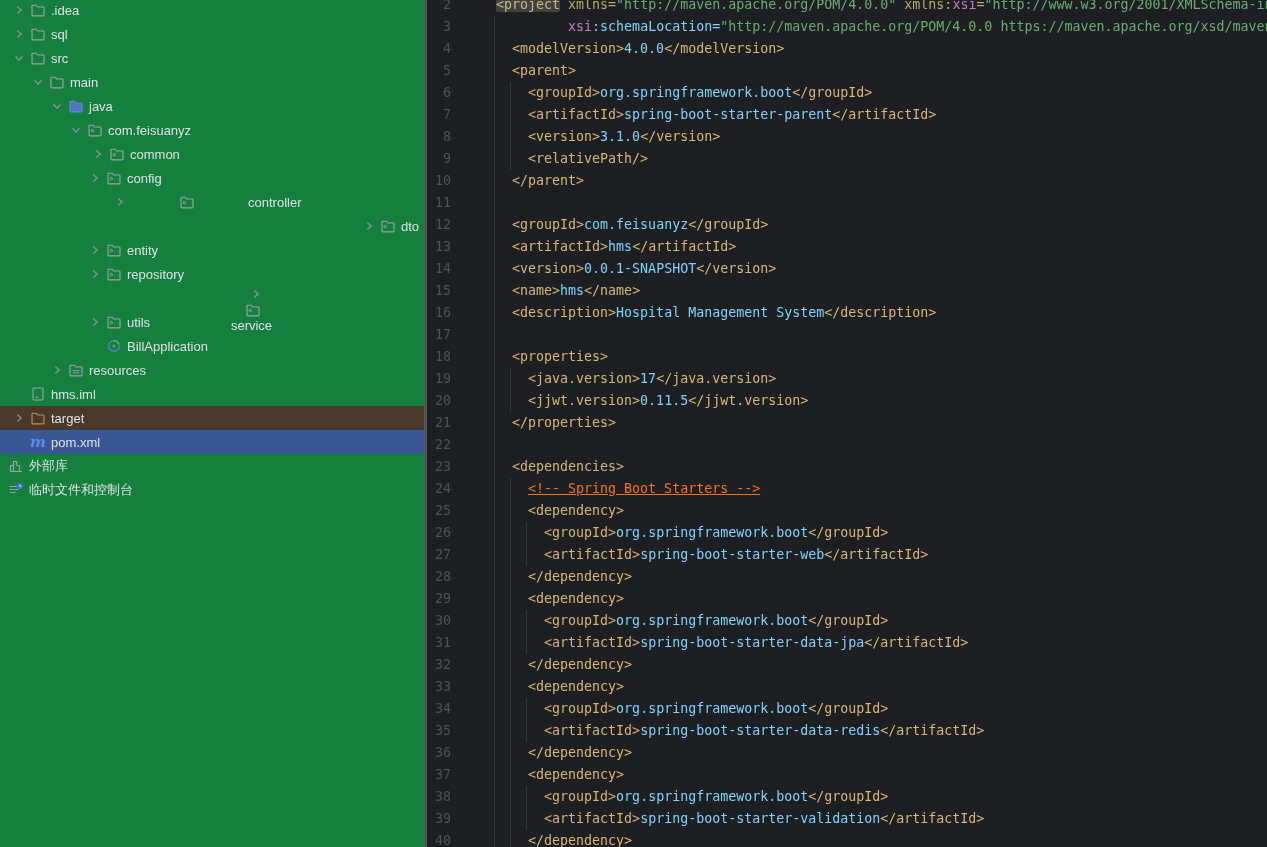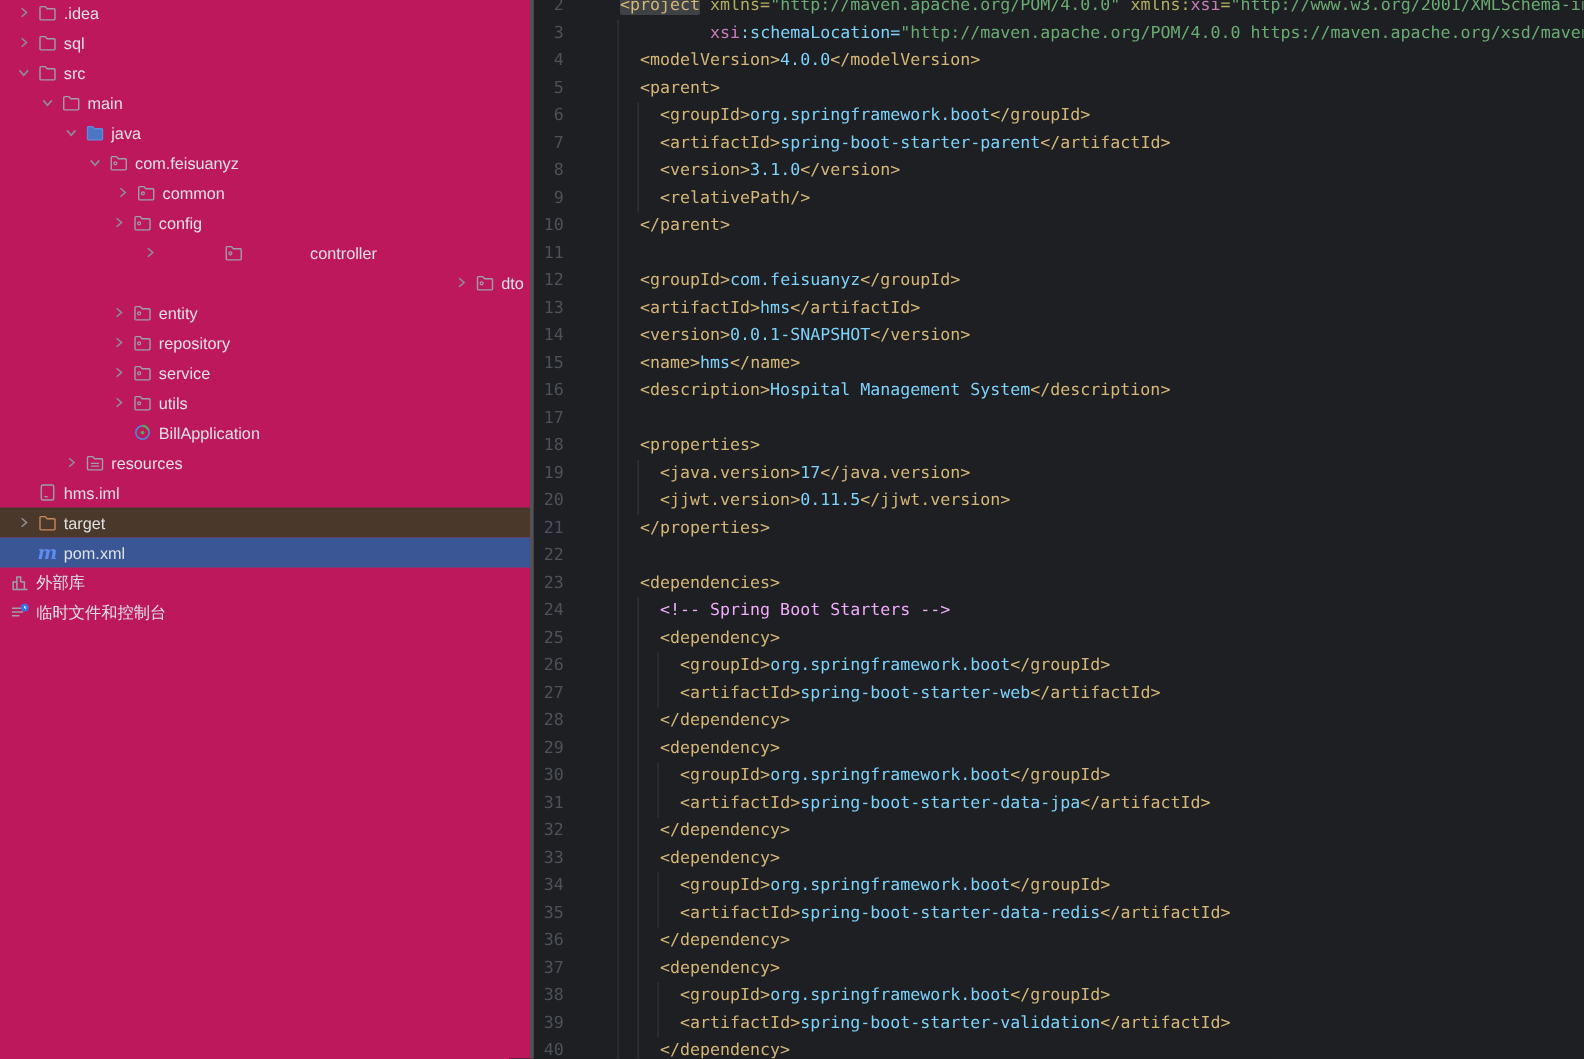--- a/index.html
+++ b/index.html
@@ -1,19 +1,19 @@
 <!DOCTYPE html>
 <html><head>
 <meta charset="utf-8">
 <style>
   html,body{margin:0;padding:0;background:#1e1f22;}
   #app{position:relative;width:1267px;height:847px;overflow:hidden;background:#1e1f22;
        font-family:"Liberation Sans","DejaVu Sans",sans-serif;}
   
-  #project-panel{position:absolute;left:0;top:0;width:427px;height:847px;background:#be185d;overflow:hidden;}
+  #project-panel{position:absolute;left:0;top:0;width:427px;height:847px;background:#15803d;overflow:hidden;}
   #divider{position:absolute;left:424px;top:0;width:3px;height:847px;background:#505357;}
   #tree{margin-top:-2px;}
   .row{height:24px;display:flex;align-items:center;color:#dfe1e5;font-size:13px;cursor:default;white-space:nowrap;}
   .row.selected{background:#3a5694;width:418px;}
   .row.excluded{background:#4a392b;width:427px;}
   .chev{width:22px;height:16px;flex:none;display:flex;align-items:center;justify-content:center;}
   .ticon{width:16px;height:16px;flex:none;display:flex;align-items:center;justify-content:center;margin-right:5px;}
   .tlabel{padding-right:8px;}
   .maven-m{font-family:"DejaVu Serif","Liberation Serif",serif;font-style:italic;font-weight:bold;
            font-size:15px;color:#5b8def;line-height:16px;}
@@ -22,21 +22,21 @@
   #lines{position:relative;margin-top:-6px;z-index:2;}
   .ed-line{height:22px;line-height:22px;display:flex;white-space:pre;
            font-family:"DejaVu Sans Mono","Liberation Mono",monospace;font-size:13.3px;}
   .num{width:24px;flex:none;text-align:right;color:#4d5159;user-select:none;}
   .code{padding-left:45px;flex:none;}
   .tag{color:#d5b778;}
   .attr{color:#b3ae60;}
   .ns{color:#c77dbb;}
   .plain{color:#7dd3fc;}
   .str{color:#6aab73;}
-  .cmt{color:#f0abfc;}
+  .cmt{color:#f97316;text-decoration:underline;}
   .hl{background:#3e4245;border-radius:2px;}
   .guide{position:absolute;width:1px;background:#33363b;z-index:1;}
 </style>
 </head>
 <body>
 
 <div id="app">
   <aside id="project-panel">
     <div id="tree">
         <div class="row" style="padding-left: 8px;">
@@ -195,21 +195,21 @@
             </svg>
           </span>
           <span class="ticon">
             <svg width="16" height="16" viewBox="0 0 16 16">
               <path d="M2 13.2 V4 a.7.7 0 0 1 .7-.7 h3.5 l1.5 1.7 h5.6 a.7.7 0 0 1 .7.7 v7.5 a.7.7 0 0 1 -.7.7 H2.7 a.7.7 0 0 1 -.7-.7 Z" fill="none" stroke="#9da0a8" stroke-width="1.1" stroke-linejoin="round"></path>
               <circle cx="5.3" cy="8.6" r="1.2" fill="none" stroke="#9da0a8" stroke-width="1"></circle>
             </svg>
           </span>
           <span class="tlabel">repository</span>
         </div>
-        <div class="row" style="padding-left: 84px;">
+        <div class="row" style="padding-left: 84px; flex-direction: column;">
           <span class="chev">
             <svg width="14" height="14" viewBox="0 0 14 14">
               <path d="M5.3 3.6 L9.2 7 L5.3 10.4" fill="none" stroke="#8c8f96" stroke-width="1.3"></path>
             </svg>
           </span>
           <span class="ticon">
             <svg width="16" height="16" viewBox="0 0 16 16">
               <path d="M2 13.2 V4 a.7.7 0 0 1 .7-.7 h3.5 l1.5 1.7 h5.6 a.7.7 0 0 1 .7.7 v7.5 a.7.7 0 0 1 -.7.7 H2.7 a.7.7 0 0 1 -.7-.7 Z" fill="none" stroke="#9da0a8" stroke-width="1.1" stroke-linejoin="round"></path>
               <circle cx="5.3" cy="8.6" r="1.2" fill="none" stroke="#9da0a8" stroke-width="1"></circle>
             </svg>

